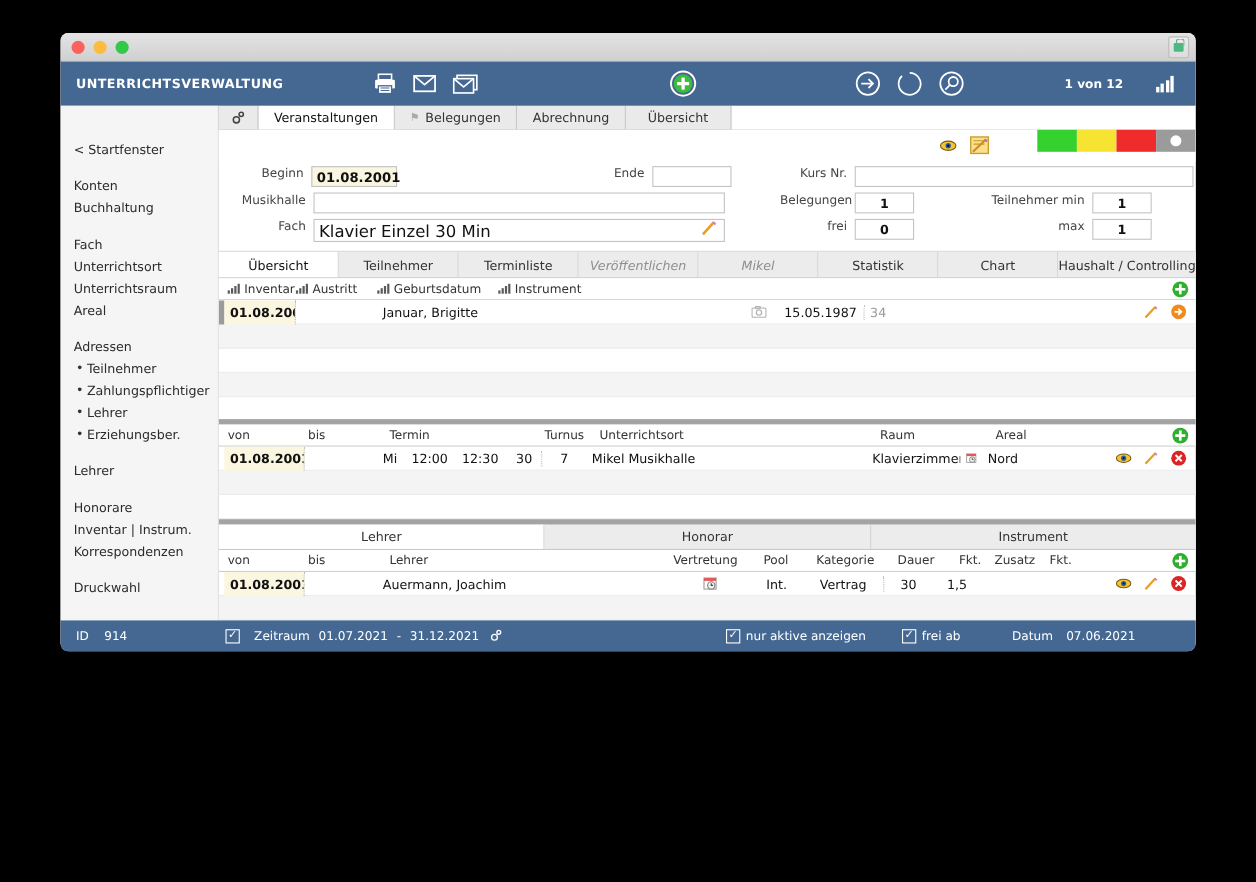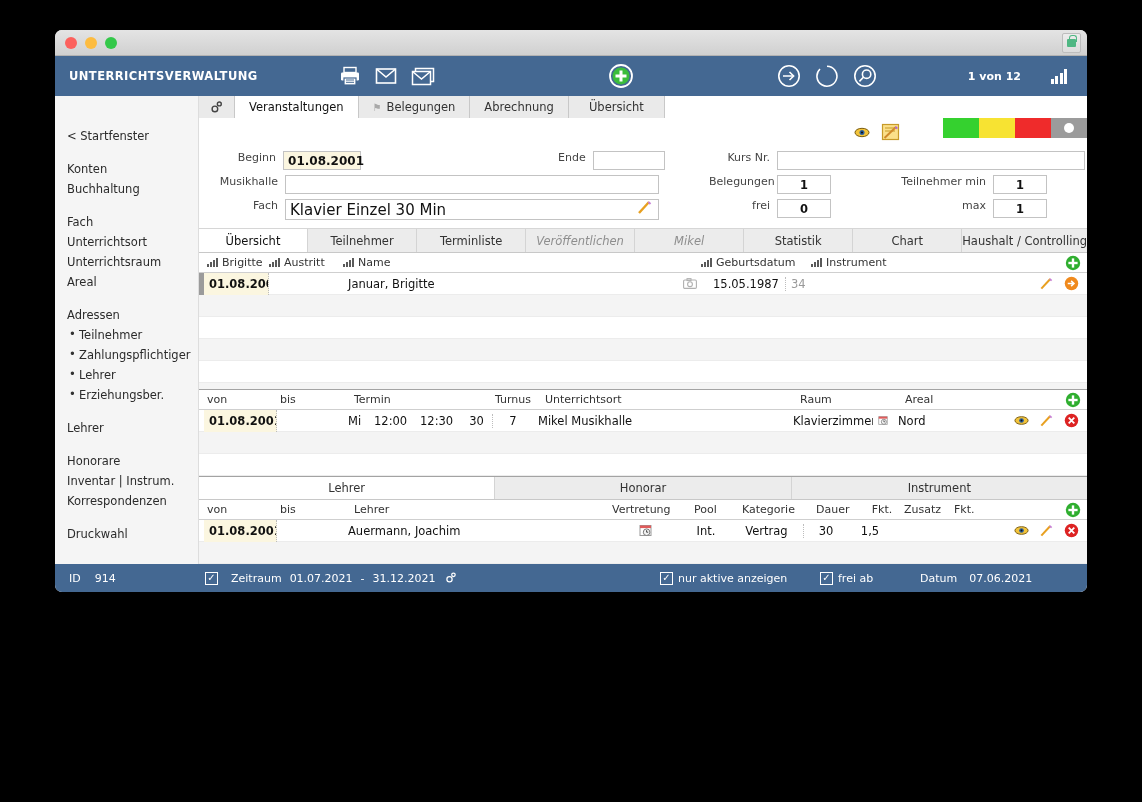--- a/index.html
+++ b/index.html
@@ -174,21 +174,21 @@
   .cell { padding: 0 5px; white-space: nowrap; overflow: hidden; display: flex; align-items: center; }
   .cell.hl { background: #fbf6e0; font-weight: bold; height: 22px; }
   .cell.sep { border-right: 1px dotted #bdbdbd; }
   .cell.ctr { justify-content: center; }
   .muted { color: #999; }
   
   .stripe { height: 22px; border-bottom: 1px solid #ececec; display:flex; }
   .stripe .marker { width: 5px; background: transparent; }
   .stripe.alt { background: #f4f4f4; }
   
-  .section { border-top: 1px solid #a3a3a3; flex: 0 0 auto; }
+  .section { border-top: 5px solid #a3a3a3; flex: 0 0 auto; }
   
   .btabs { display: flex; background: #ececec; border-bottom: 1px solid #c8c8c8; }
   .btab {
     flex: 1; height: 22px; display: flex; align-items: center; justify-content: center;
     font-size: 11.5px; color: #333; border-right: 1px solid #d4d4d4; cursor: pointer;
   }
   .btab:last-child { border-right: none; }
   .btab.active { background: #fff; }
   
   .statusbar {
@@ -468,39 +468,30 @@
       </div>
 
       <div class="tblhead">
         <span class="th" style="width:62px">
           <span class="sortico">
               <i style="height:3px"></i>
               <i style="height:5px"></i>
               <i style="height:7px"></i>
               <i style="height:9px"></i>
             </span>
-          <span>Brigitte</span>
+          <span>Inventar</span>
         </span>
         <span class="th" style="width:74px">
           <span class="sortico">
               <i style="height:3px"></i>
               <i style="height:5px"></i>
               <i style="height:7px"></i>
               <i style="height:9px"></i>
             </span>
           <span>Austritt</span>
-        </span>
-        <span class="th" style="width:358px">
-          <span class="sortico">
-              <i style="height:3px"></i>
-              <i style="height:5px"></i>
-              <i style="height:7px"></i>
-              <i style="height:9px"></i>
-            </span>
-          <span>Name</span>
         </span>
         <span class="th" style="width:110px">
           <span class="sortico">
               <i style="height:3px"></i>
               <i style="height:5px"></i>
               <i style="height:7px"></i>
               <i style="height:9px"></i>
             </span>
           <span>Geburtsdatum</span>
         </span>

